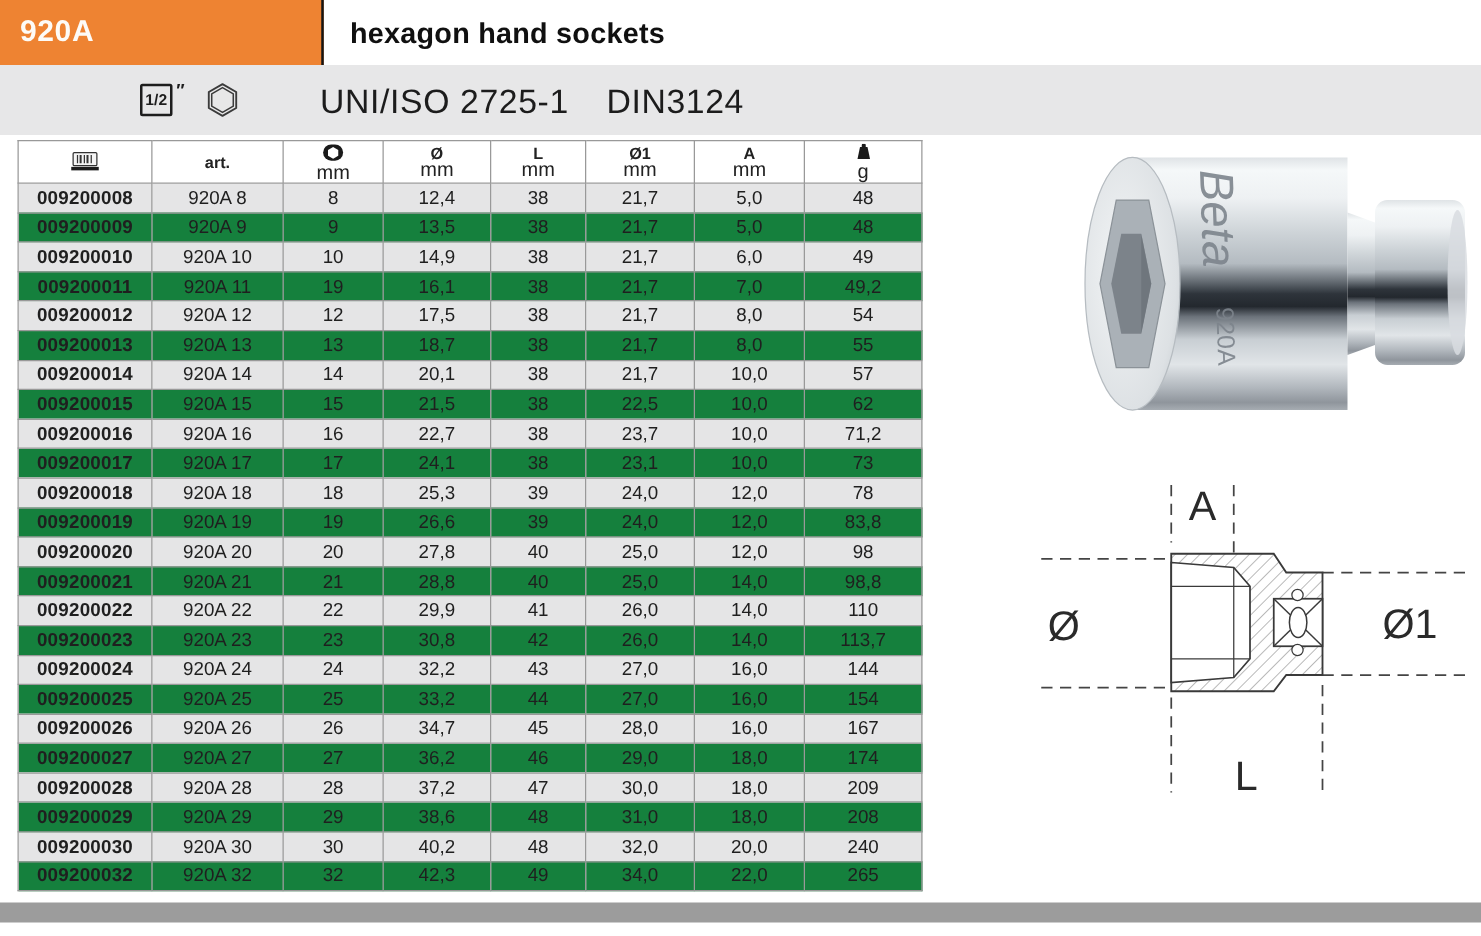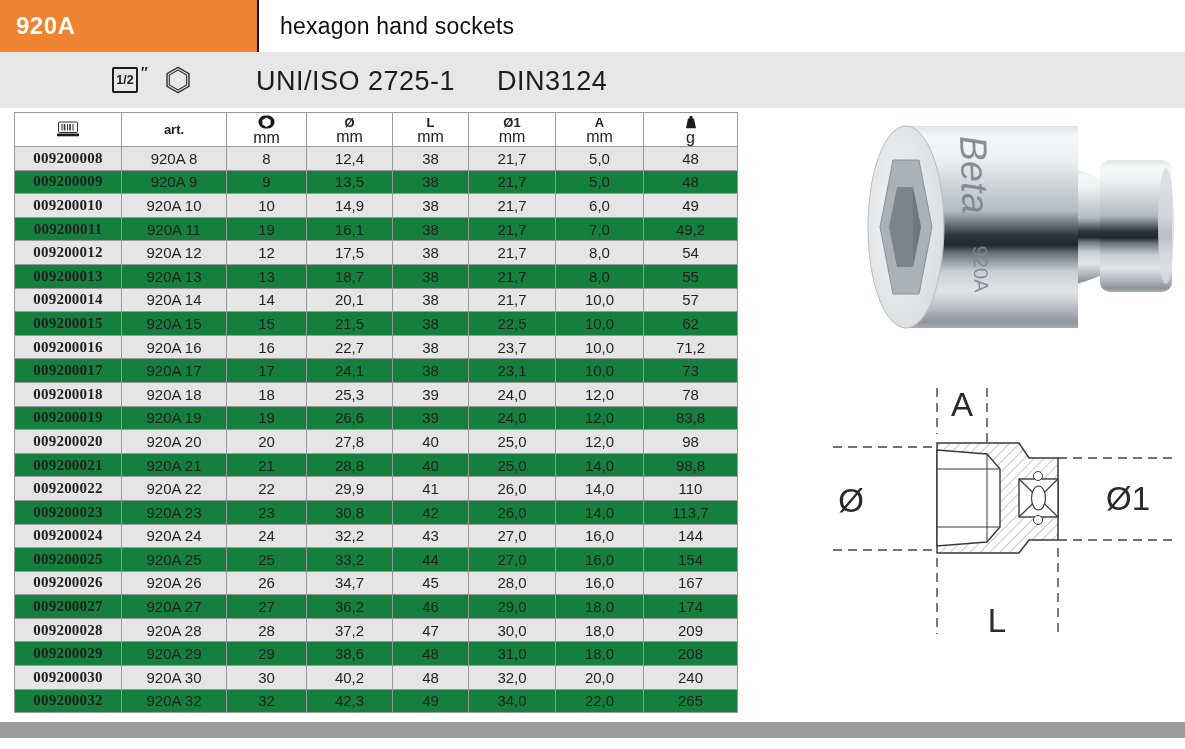--- a/index.html
+++ b/index.html
@@ -11,56 +11,56 @@
   
   .code-box{
     position:absolute;left:0;top:0;width:259px;height:52px;
     background:var(--accent-orange,#EE8332);
     border-right:2px solid #151515;box-sizing:border-box;
     display:flex;align-items:center;
   }
   .code-box .code{color:#fdfbf7;font-size:24px;font-weight:700;padding-left:16px;letter-spacing:.5px;}
   .page-title{
     position:absolute;left:280px;top:0;height:52px;line-height:52px;
-    font-size:23px;font-weight:400;color:#101010;letter-spacing:.2px;
+    font-size:23px;font-weight:700;color:#101010;letter-spacing:.2px;
   }
   
   .subbar{
     position:absolute;left:0;top:52px;width:1185px;height:56px;
     background:var(--subbar-gray,#E7E7E8);
   }
   .drive-icon{
     position:absolute;left:112px;top:15px;width:26px;height:26px;
     border:2.5px solid #1d1d1d;border-radius:2px;box-sizing:border-box;
     display:flex;align-items:center;justify-content:center;
     font-size:12.5px;font-weight:700;color:#1d1d1d;
   }
   .inch-mark{
     position:absolute;left:141px;top:12px;font-size:14px;font-weight:700;color:#1d1d1d;
   }
   .hexagon-icon{position:absolute;left:163px;top:13px;}
   .standards{
     position:absolute;left:256px;top:0;height:56px;line-height:58px;
     font-size:27px;font-weight:400;color:#1c1c1c;letter-spacing:.5px;
   }
-  .standards .std2{margin-left:34px;}
+  .standards .std2{margin-left:22px;}
   
   .spec-table{
     position:absolute;left:14px;top:112px;width:723px;
     border-collapse:collapse;table-layout:fixed;
     font-size:15px;color:#1f1f1f;
   }
   .spec-table th,.spec-table td{
     border:1px solid var(--table-border,#999);
     padding:0;text-align:center;vertical-align:middle;
   }
   .spec-table thead tr{height:33px;background:#fff;}
   .spec-table tbody tr{height:23.6px;background:#15803d;}
   .spec-table tbody tr:nth-child(odd){background:var(--row-alt,#E5E5E6);}
-  .spec-table td[data-name="cell-ean"]{font-weight:700;letter-spacing:.2px;font-family:Liberation Serif, serif;}
+  .spec-table td[data-name="cell-ean"]{font-weight:700;letter-spacing:.2px;}
   .th-stack{display:flex;flex-direction:column;justify-content:center;height:33px;line-height:13px;gap:1px;}
   .th-label{font-size:13px;font-weight:700;color:#222;}
   .th-unit{font-size:16px;font-weight:400;color:#222;}
   
   .photo-svg{position:absolute;left:860px;top:120px;}
   .diagram-svg{position:absolute;left:823px;top:372px;}
   .dim{stroke:#444;stroke-width:1.4;stroke-dasharray:9 6;fill:none;}
   .outline{stroke:#3a3a3a;stroke-width:1.5;fill:url(#hatch);}
   .cavity{stroke:#3a3a3a;stroke-width:1.4;fill:#fff;}
   .dimtext{font-family:"Liberation Sans",sans-serif;font-size:33px;fill:#2a2a2a;}

